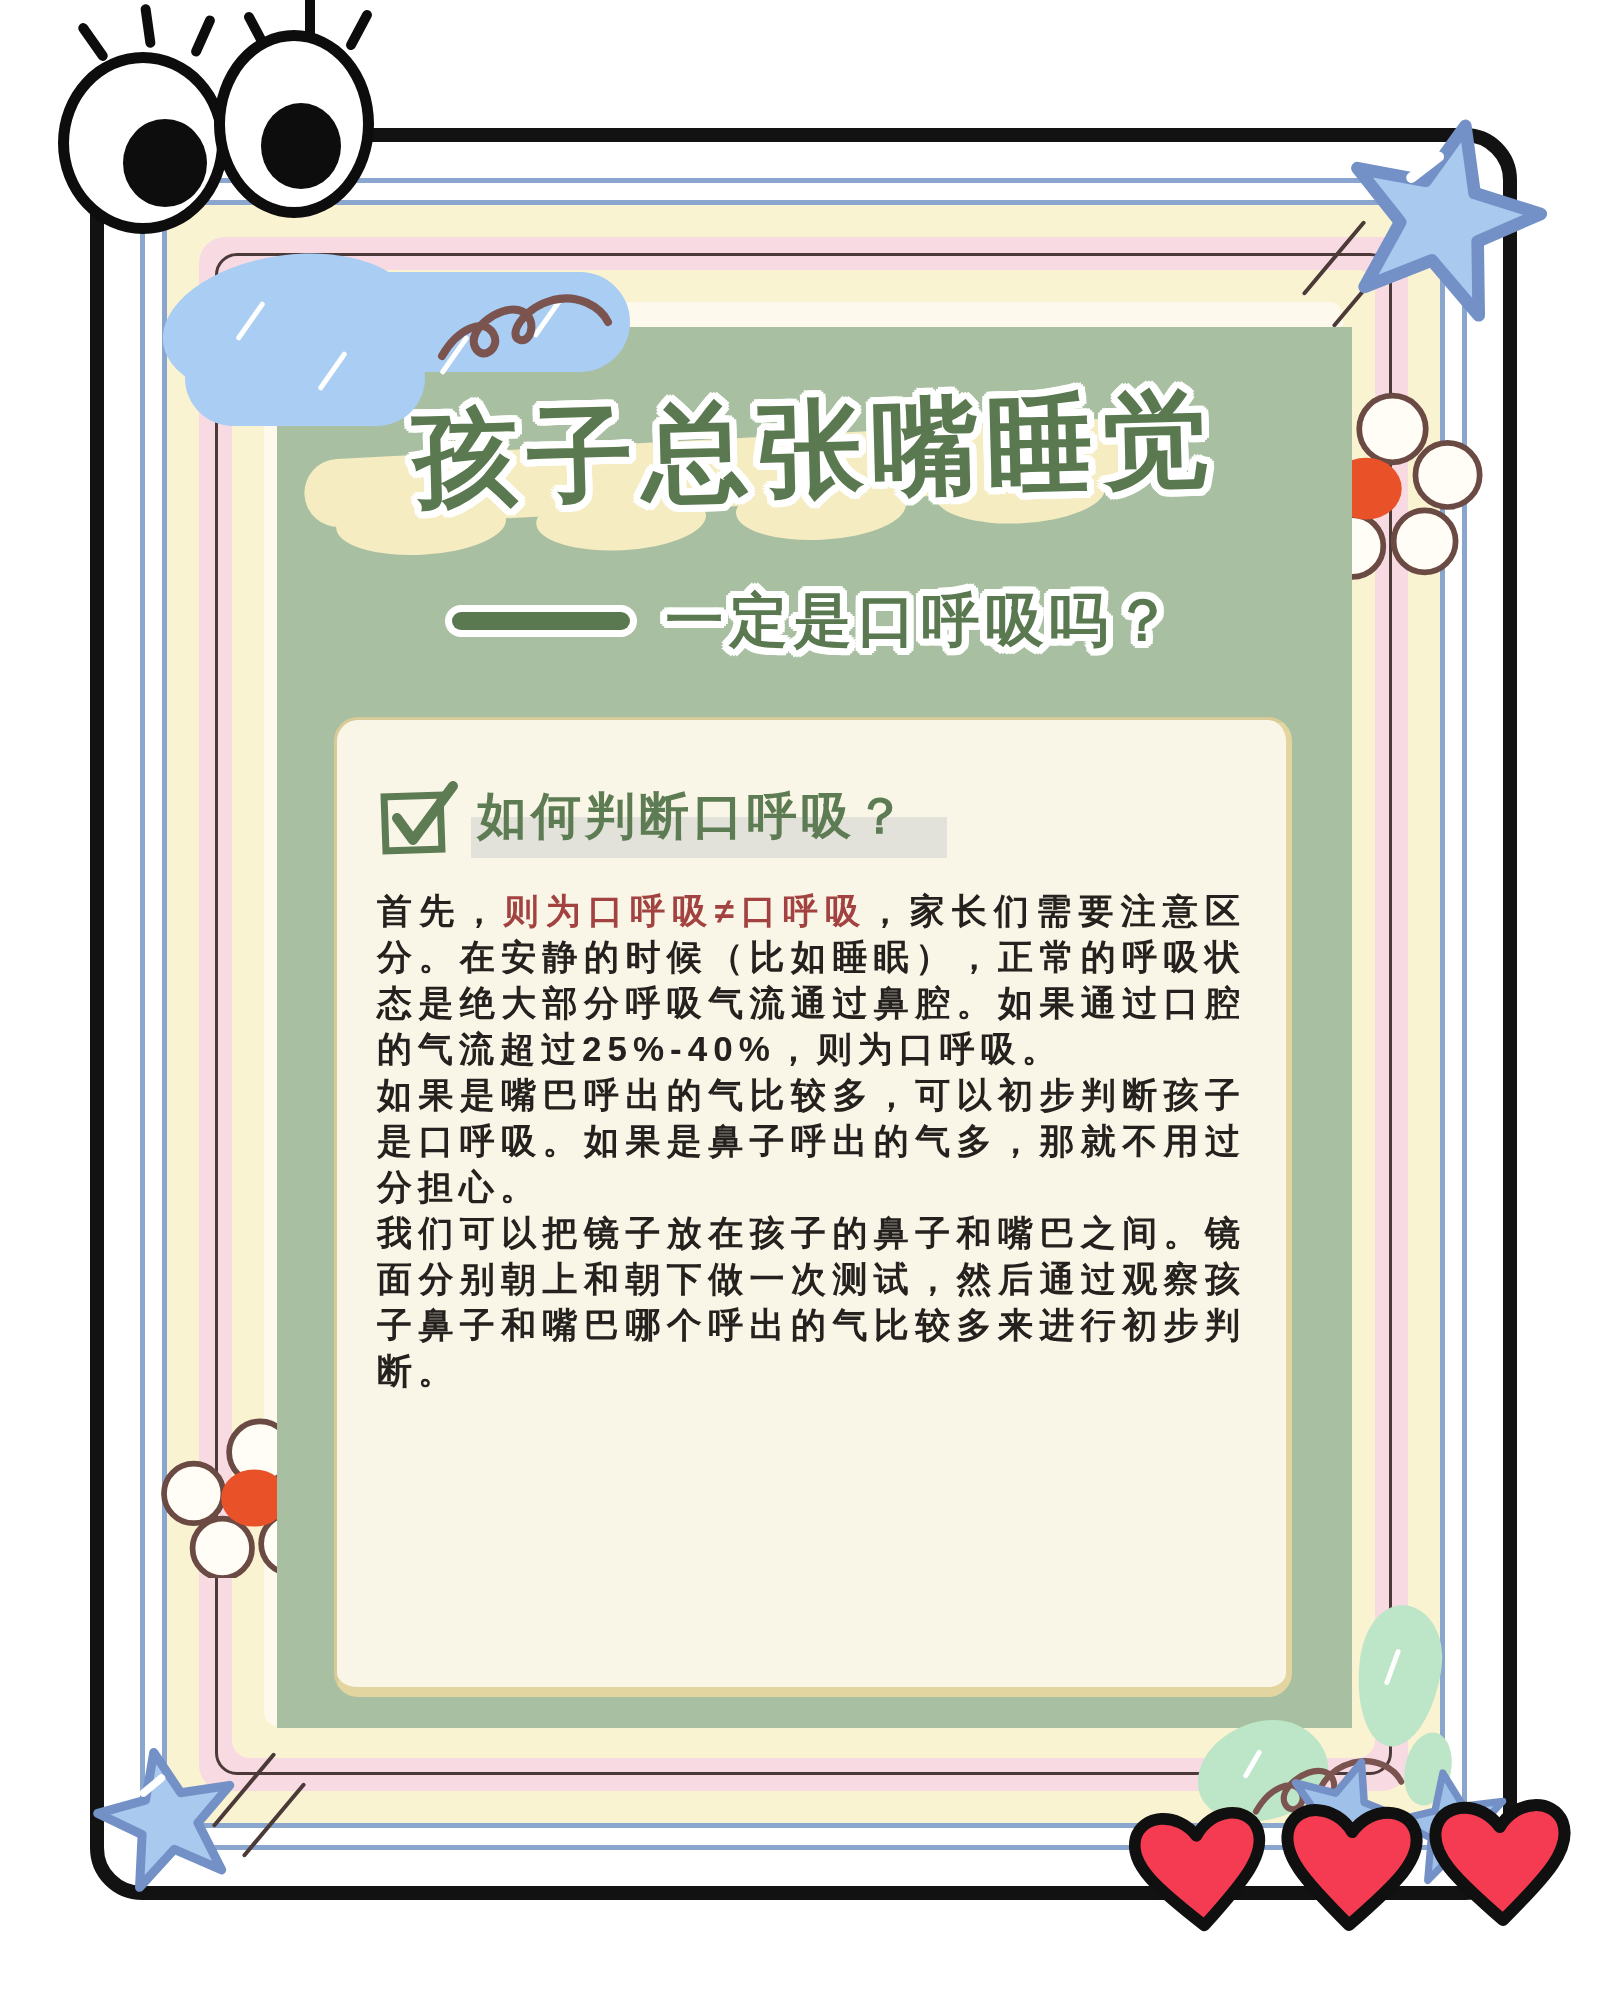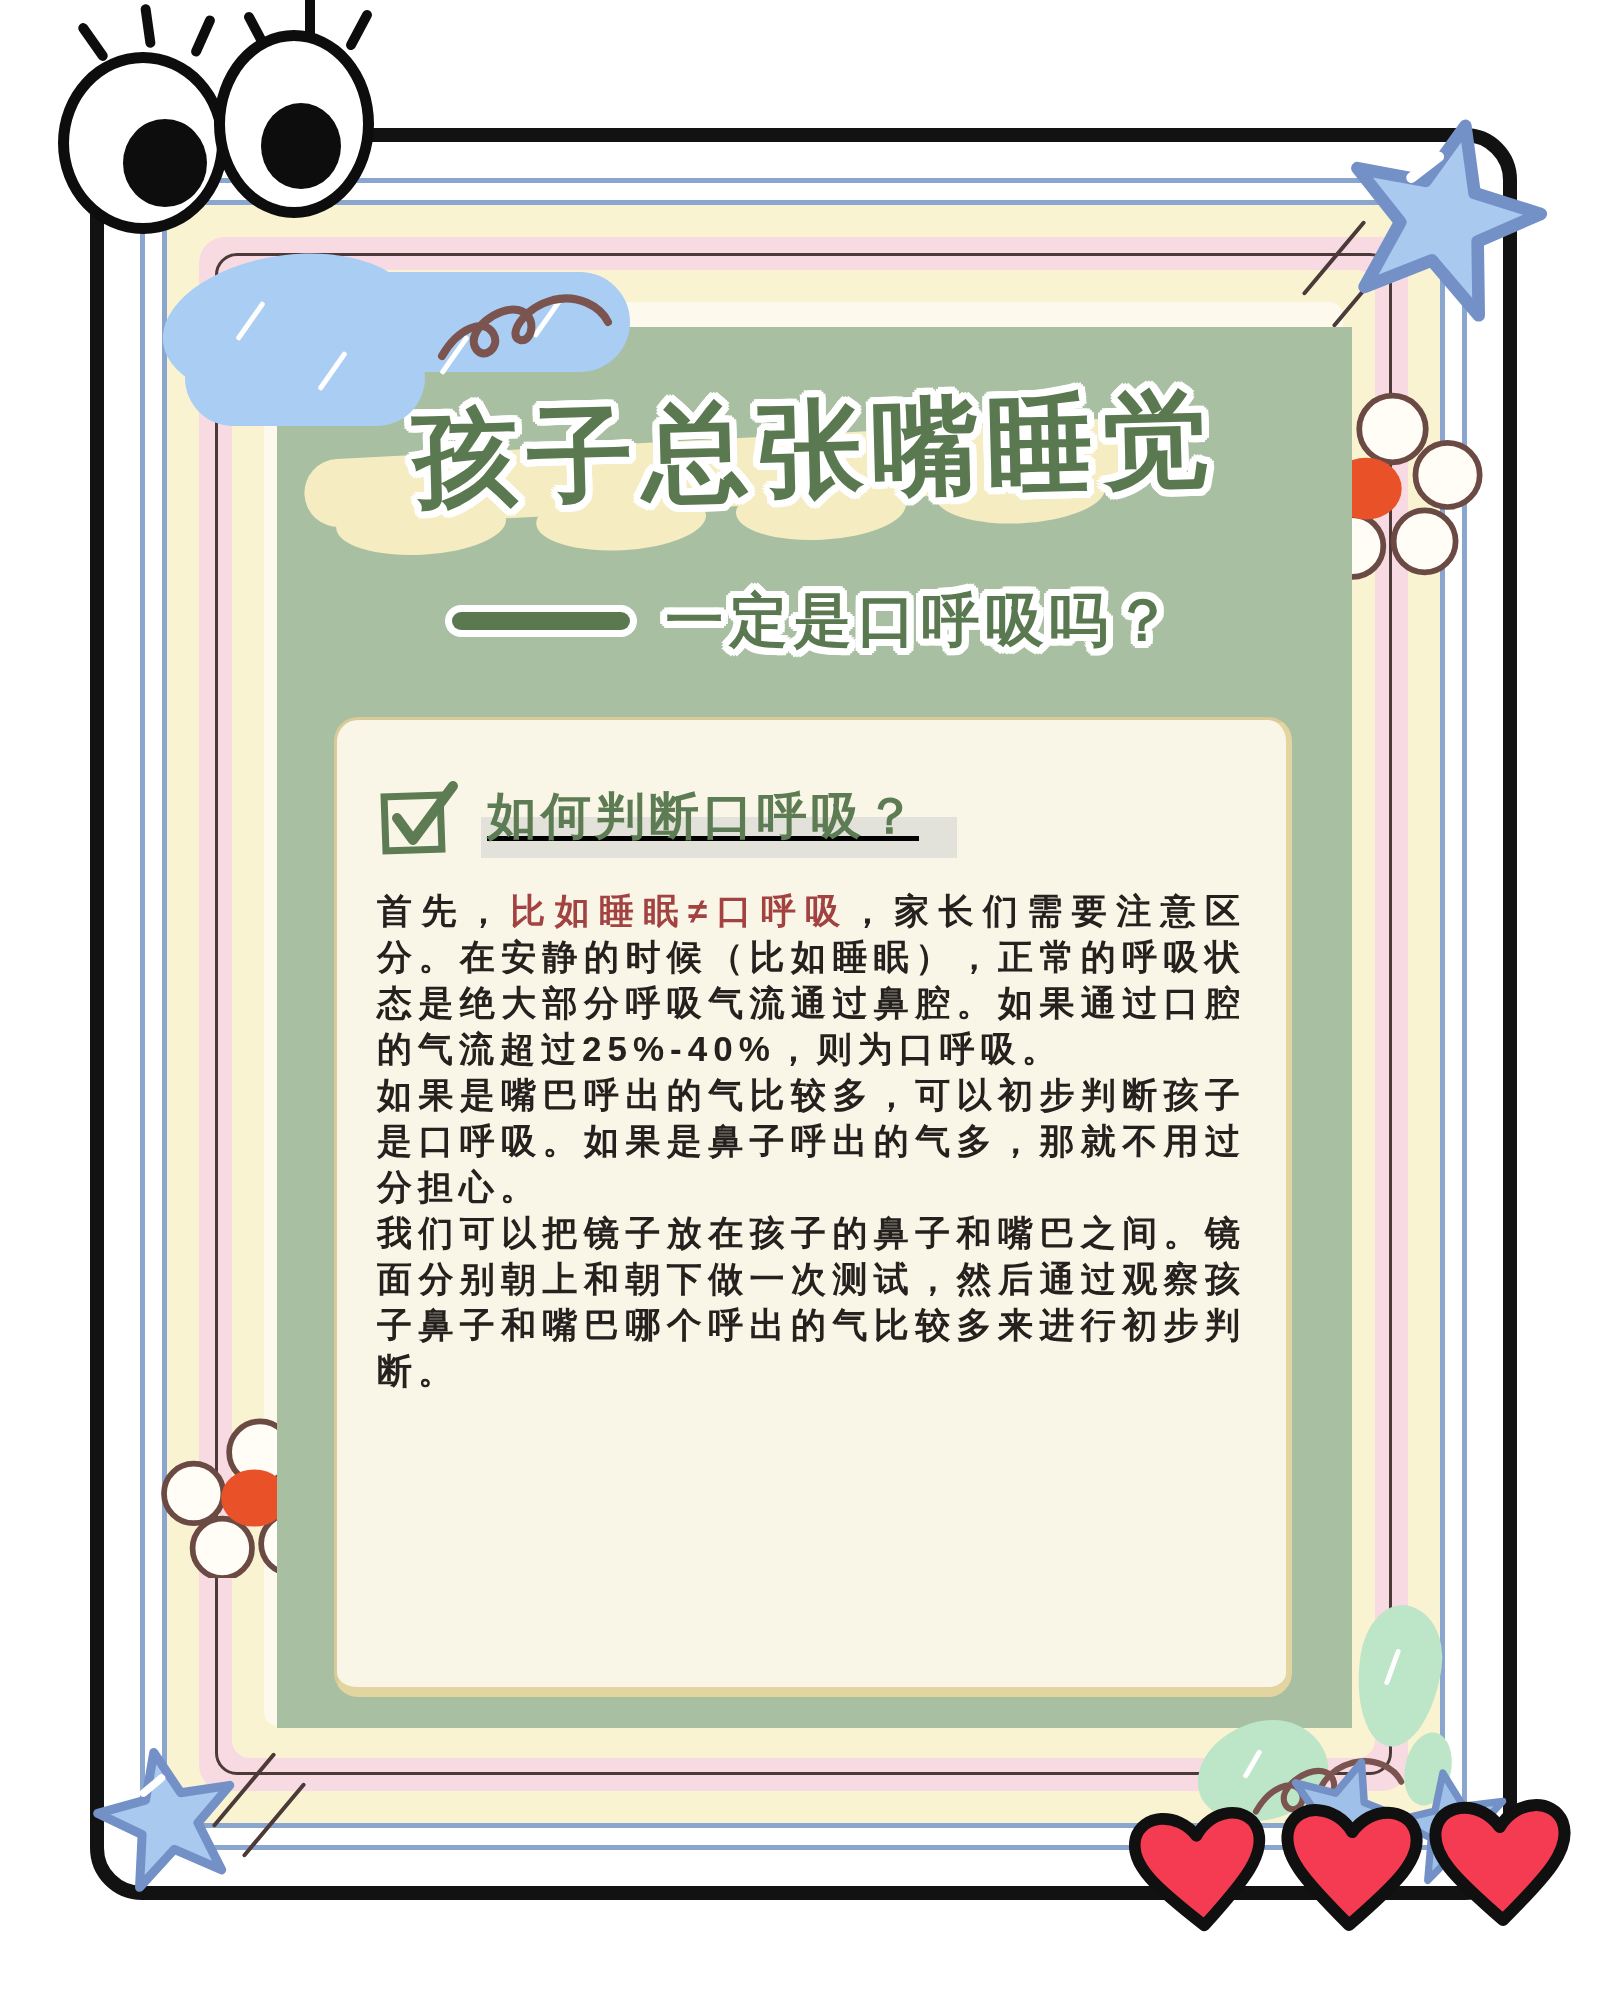--- a/index.html
+++ b/index.html
@@ -38,21 +38,21 @@
   #subtitle-row{position:absolute;left:0;top:255px;width:100%;display:flex;align-items:center;
     justify-content:center;gap:36px;z-index:1;}
   #subtitle-dash{width:178px;height:18px;background:#5b7951;border-radius:10px;
     box-shadow:0 0 0 7px #ffffff;}
   #subtitle-text{font-size:58px;font-weight:900;letter-spacing:6px;}
 
   
   #card{position:absolute;left:57px;top:390px;width:958px;height:980px;background:#faf6e7;
     border:3px solid #d8cb98;border-right:6px solid #e3d5a0;border-bottom:10px solid #e3d5a0;
     border-radius:24px;z-index:2;}
-  #card-heading-row{display:flex;align-items:flex-end;gap:20px;margin:46px 40px 0 40px;height:92px;text-decoration:underline;}
+  #card-heading-row{display:flex;align-items:flex-end;gap:10px;margin:46px 40px 0 40px;height:92px;}
   #card-heading-text{font-size:50px;font-weight:900;color:#5e7c54;letter-spacing:4px;
     background:linear-gradient(180deg,rgba(0,0,0,0) 46%,#e2e2da 46%);padding:0 38px 8px 6px;}
   .bodytext{font-size:35px;line-height:46px;letter-spacing:6px;font-weight:700;color:#25211e;
     text-align:justify;margin:0 40px;}
   .red{color:#a24241;}
   #p1{margin-top:30px;}
   #p2{margin-top:32px;}
   #q-heading{margin-top:25px;font-size:35px;line-height:46px;letter-spacing:6px;
     font-weight:900;color:#a24241;margin-left:40px;margin-right:40px;}
 
@@ -124,21 +124,21 @@
 
     <div id="card">
       <div id="card-heading-row">
         <svg width="84" height="82" viewBox="0 0 84 82">
           <rect x="8" y="20" width="56" height="54" fill="none" stroke="#5e7c54" stroke-width="7" transform="rotate(-2 36 47)"></rect>
           <path d="M20 42 L36 64 L76 10" fill="none" stroke="#5e7c54" stroke-width="10" stroke-linecap="round" stroke-linejoin="round"></path>
         </svg>
         <span id="card-heading-text">如何判断口呼吸？</span>
       </div>
 
-      <p id="p1" class="bodytext"><span>首先，</span><span class="red">比如睡眠≠口呼吸</span><span>，家长们需要注意区分。在安静的时候（比如睡眠），正常的呼吸状态是绝大部分呼吸气流通过鼻腔。如果通过口腔的气流超过25%-40%，则为口呼吸。</span></p>
+      <p id="p1" class="bodytext"><span>首先，</span><span class="red">则为口呼吸≠口呼吸</span><span>，家长们需要注意区分。在安静的时候（比如睡眠），正常的呼吸状态是绝大部分呼吸气流通过鼻腔。如果通过口腔的气流超过25%-40%，则为口呼吸。</span></p>
 
 
       <p class="bodytext">如果是嘴巴呼出的气比较多，可以初步判断孩子是口呼吸。如果是鼻子呼出的气多，那就不用过分担心。</p>
       <p class="bodytext">我们可以把镜子放在孩子的鼻子和嘴巴之间。镜面分别朝上和朝下做一次测试，然后通过观察孩子鼻子和嘴巴哪个呼出的气比较多来进行初步判断。</p>
     </div>
   </div>
 
   <div class="cloud-blob" style="left:162px;top:255px;width:255px;height:142px;border-radius:50%;transform:rotate(-8deg);"></div>
   <div class="cloud-blob" style="left:295px;top:272px;width:335px;height:100px;border-radius:60px;"></div>
   <div class="cloud-blob" style="left:185px;top:330px;width:240px;height:96px;border-radius:55px;"></div>

